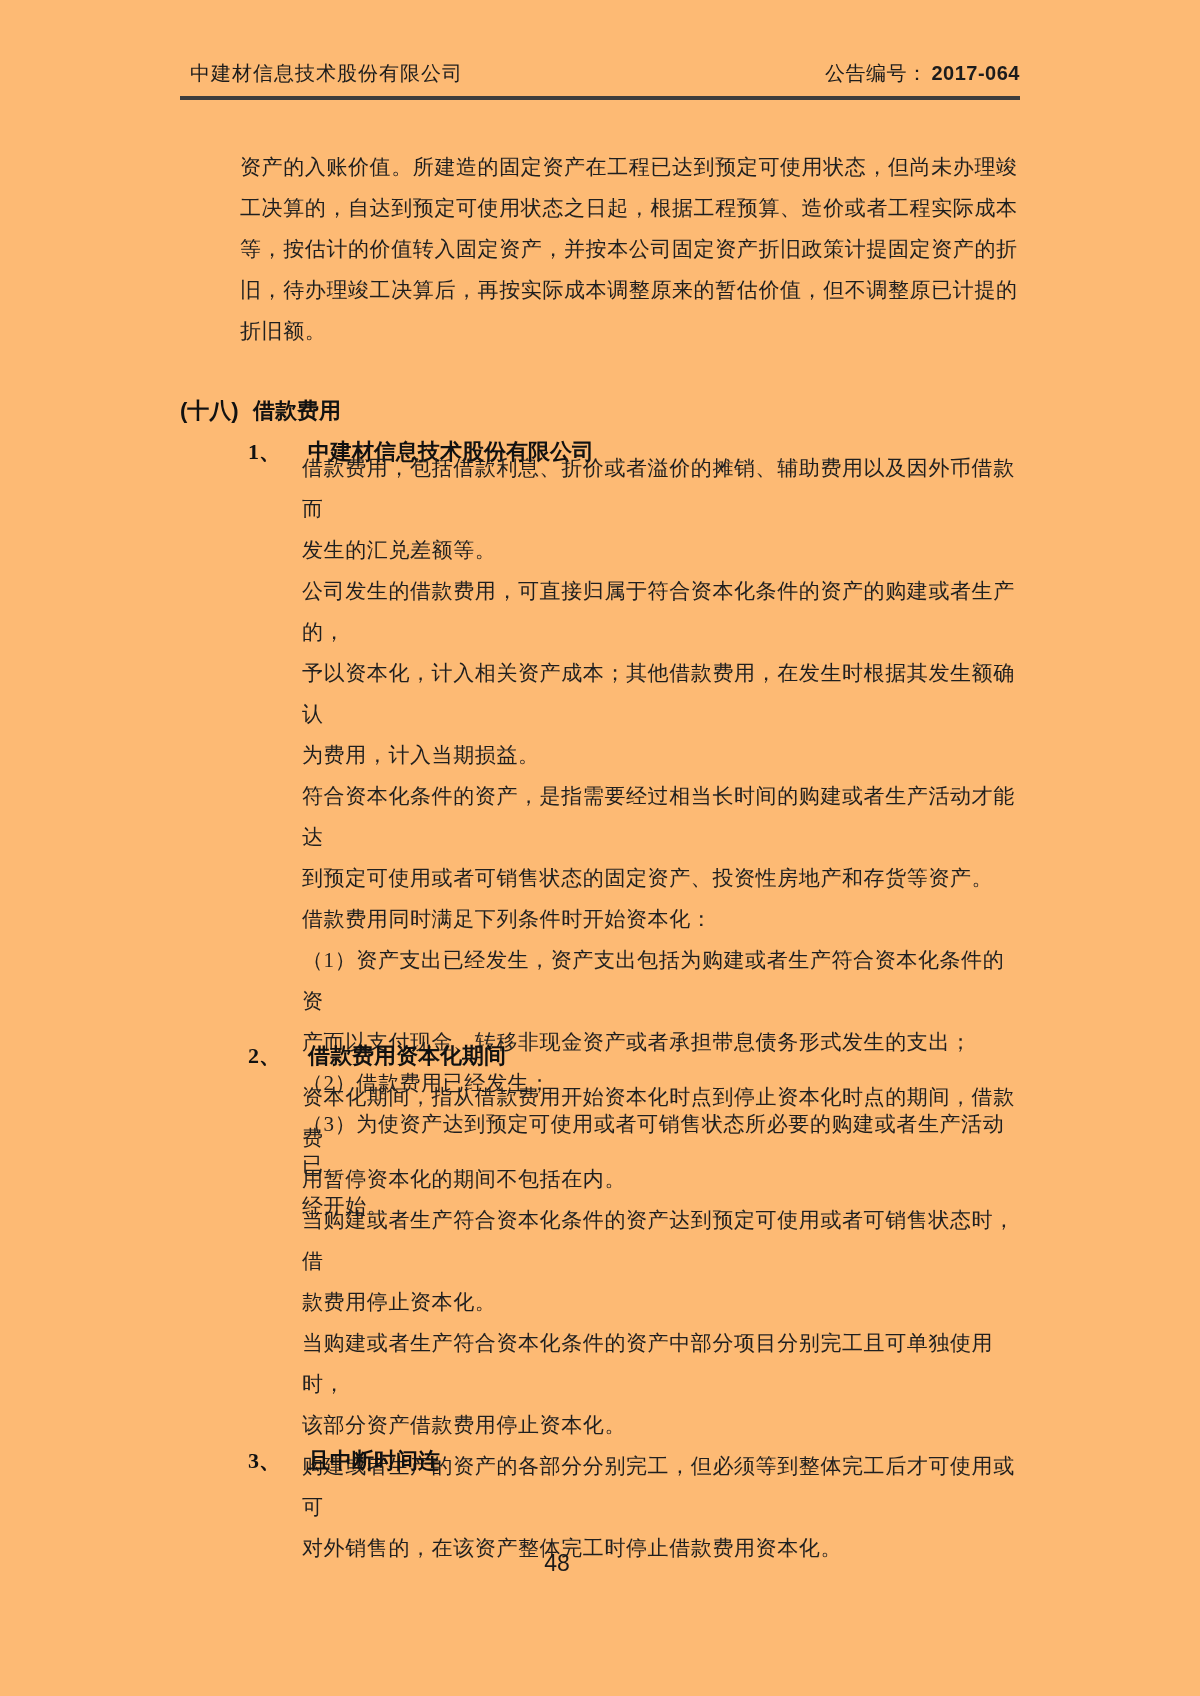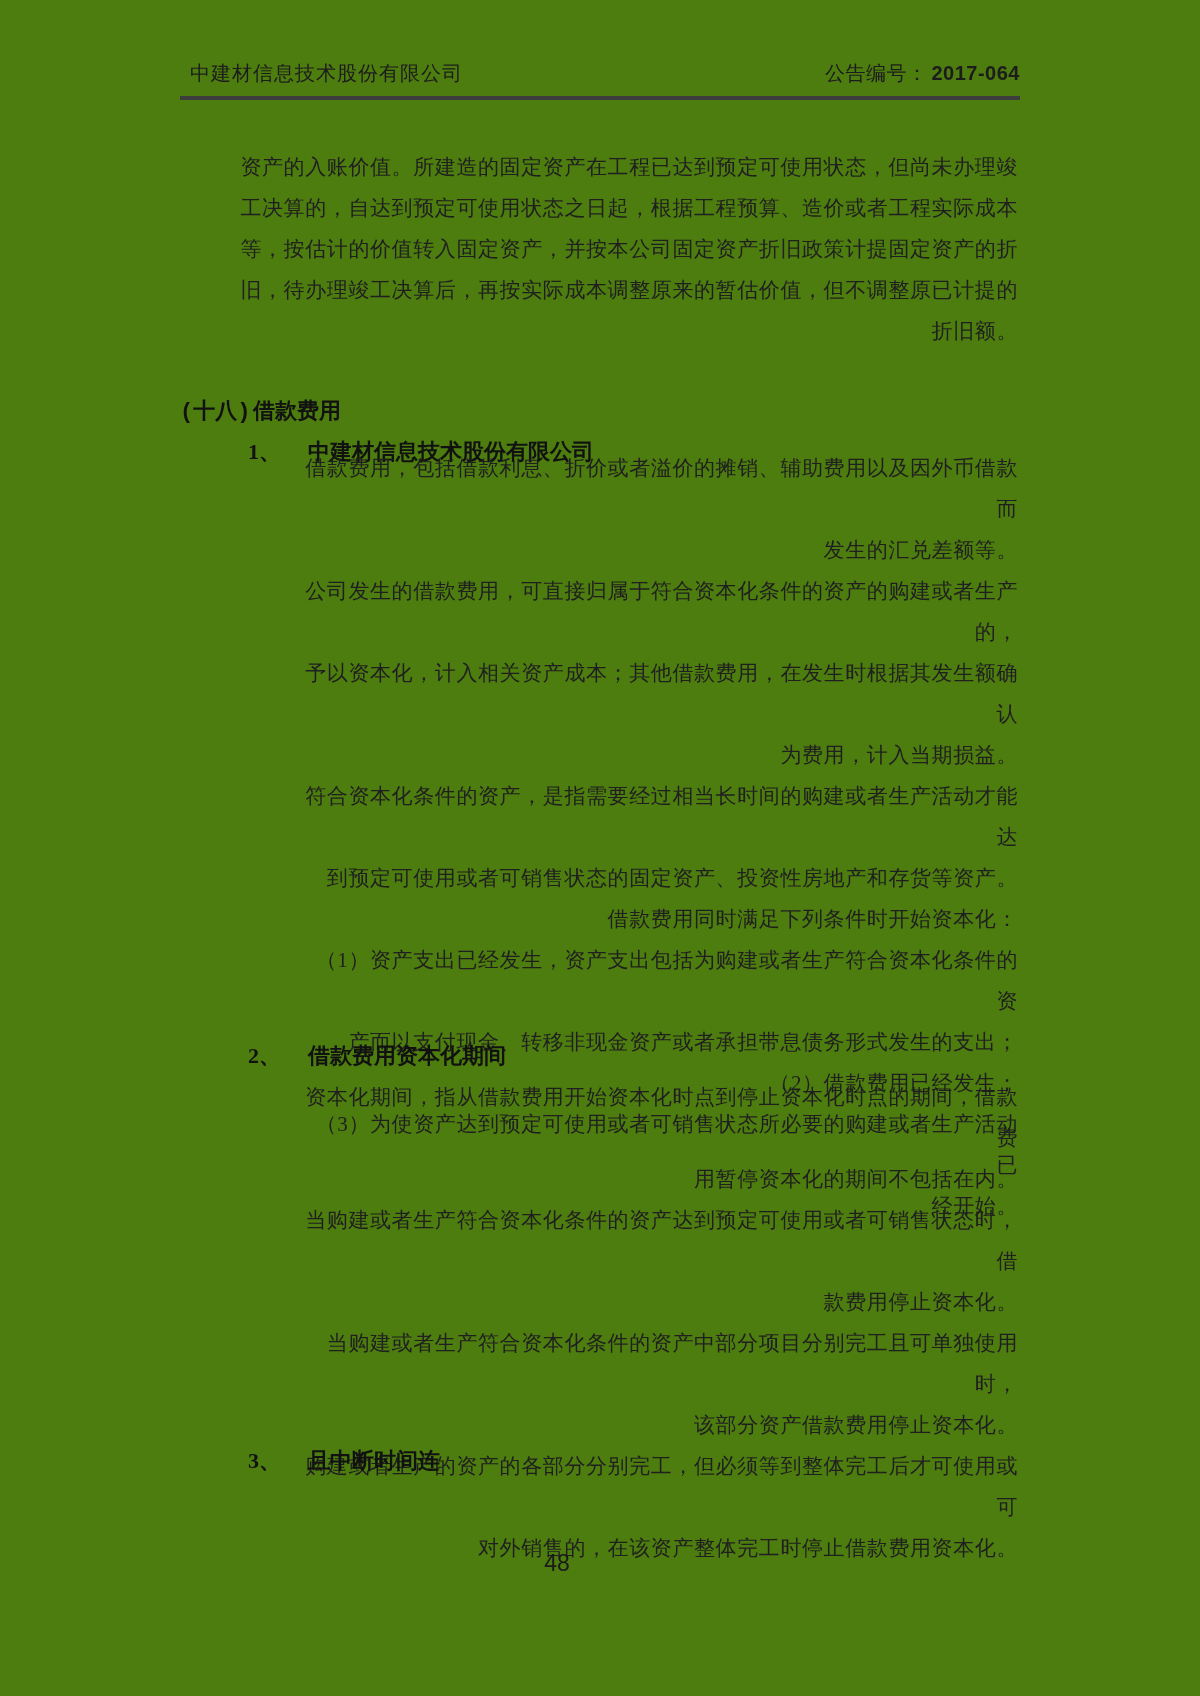--- a/index.html
+++ b/index.html
@@ -1,20 +1,20 @@
 <!DOCTYPE html>
 <html><head>
 <meta charset="utf-8">
 <style>
   html, body { margin: 0; padding: 0; background: #ffffff; }
   .page {
     position: relative;
     width: 1200px;
     height: 1696px;
-    background: #4d7c0f;
+    background: #fdba74;
     color: #222222;
     font-family: "Liberation Serif", "DejaVu Serif", serif;
     overflow: hidden;
   }
   
   .header {
     position: absolute;
     left: 180px;
     right: 180px;
     top: 60px;
@@ -31,35 +31,35 @@
   .notice { letter-spacing: 0.5px; }
   .notice-num { font-weight: 700; margin-left: 4px; text-align: center; }
   
   .body-text {
     position: absolute;
     font-size: 21px;
     line-height: 41px;
     letter-spacing: 0.6px;
     white-space: pre-line;
     color: #1f1f1f;
-    text-align: right;
+    text-align: left;
   }
   .intro { left: 240px; width: 778px; top: 147px; }
   
   .section-heading {
     position: absolute;
     left: 180px;
     top: 396px;
     font-family: "Liberation Sans", "DejaVu Sans", sans-serif;
     font-weight: 700;
     font-size: 22px;
     color: #111111;
     display: flex;
   }
-  .sec-num { width: 73px; font-family: Liberation Mono, monospace; }
+  .sec-num { width: 73px; font-family: Liberation Sans, sans-serif; }
   
   .sub-heading {
     position: absolute;
     left: 248px;
     font-weight: 700;
     font-size: 22px;
     color: #111111;
     display: flex;
     font-family: "Liberation Sans", "DejaVu Sans", sans-serif;
   }

